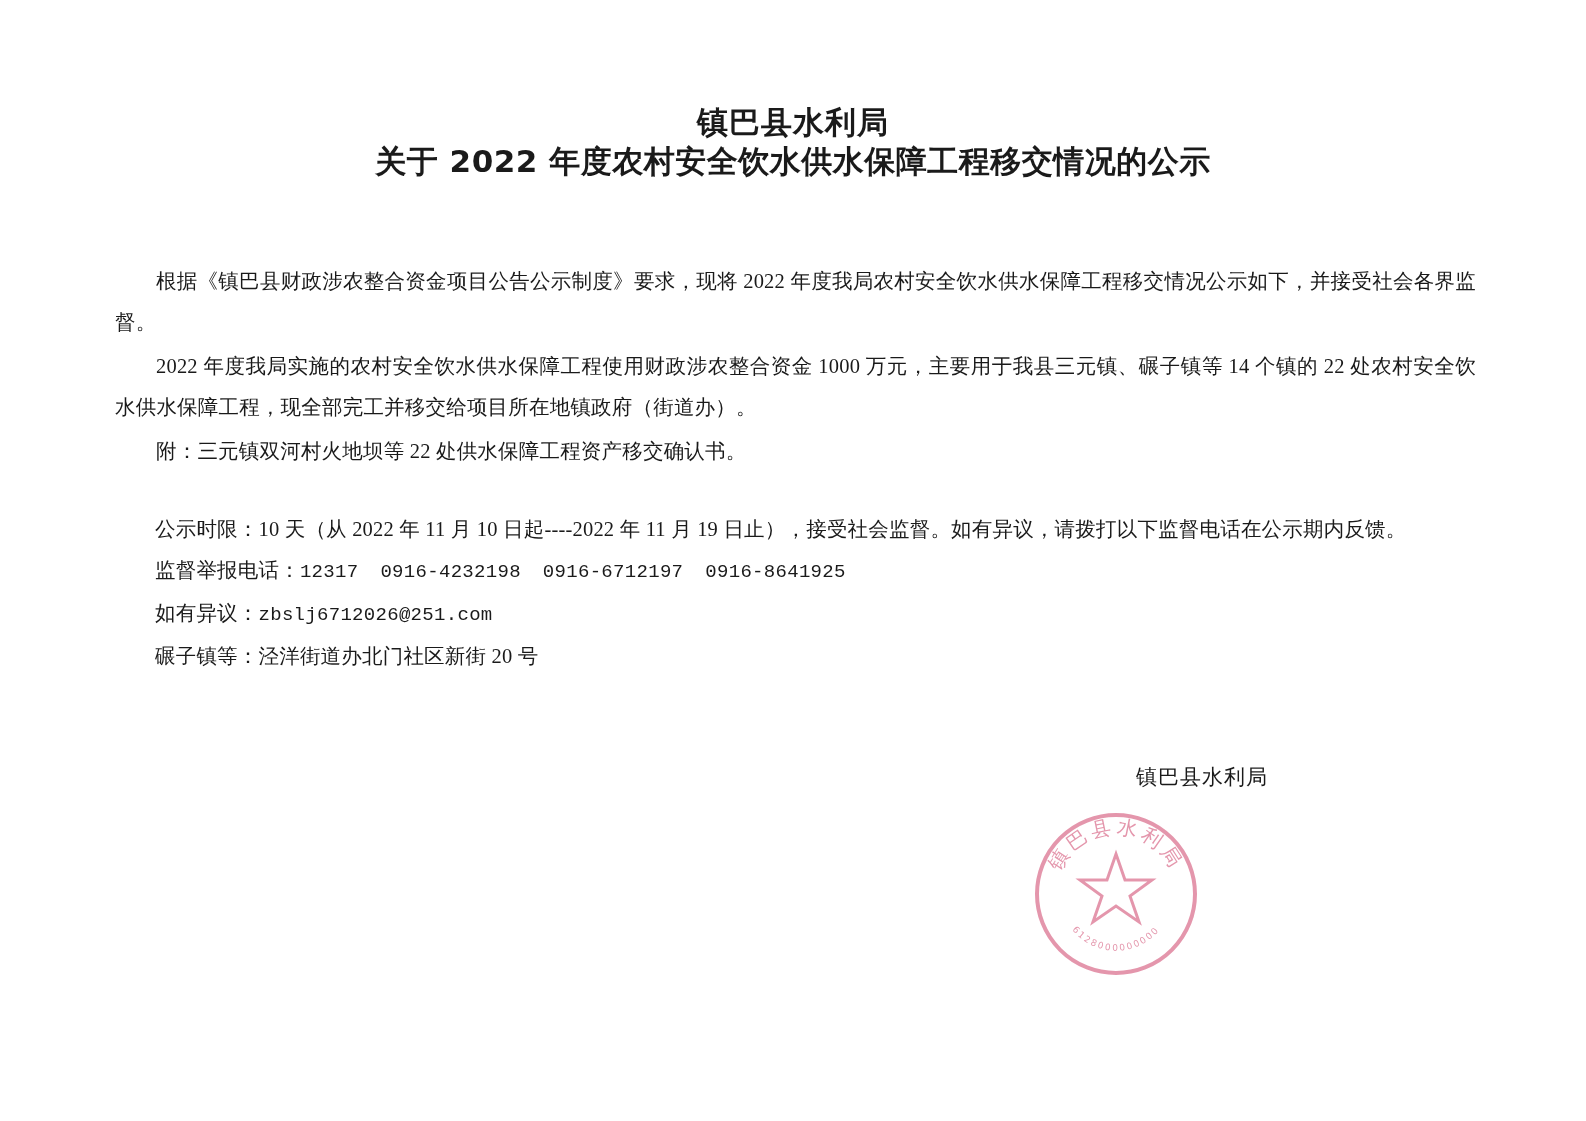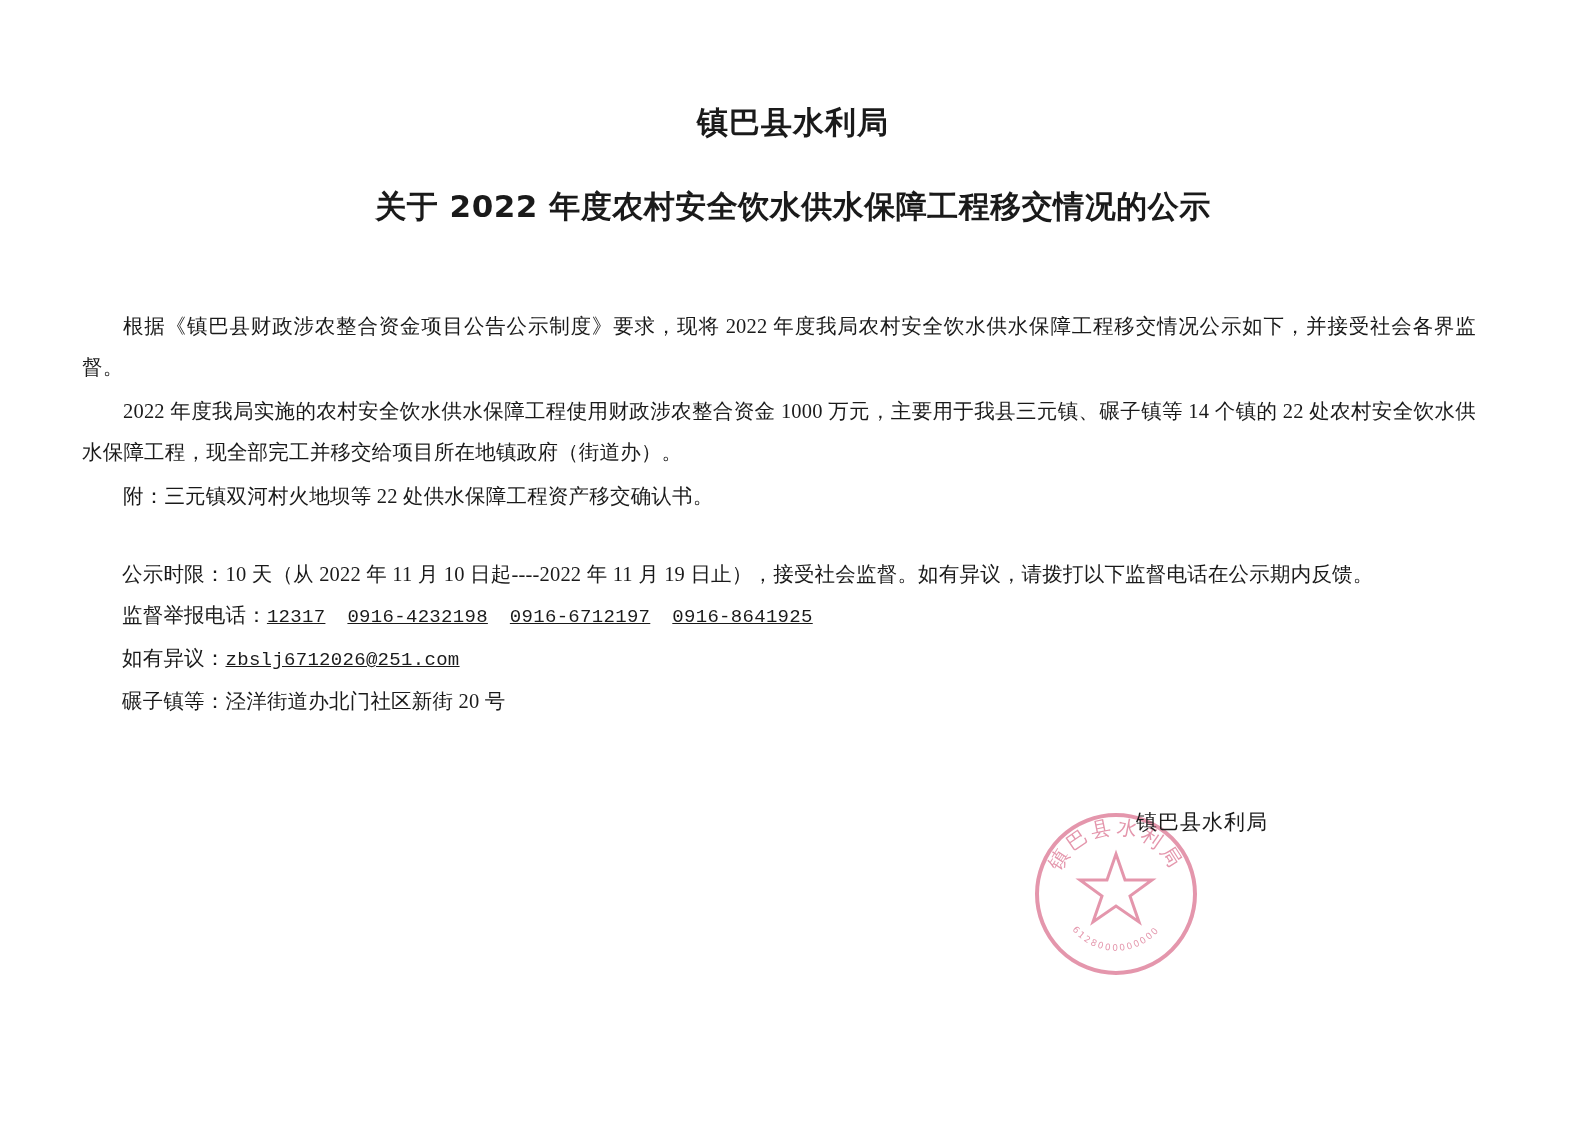--- a/index.html
+++ b/index.html
@@ -29,27 +29,26 @@
     letter-spacing: 1px;
     margin-top: 104px;
     line-height: 1.2;
     font-family: "DejaVu Sans", "Liberation Sans", sans-serif;
   }
   .doc-title-2 {
     text-align: center;
     font-size: 31px;
     font-weight: bold;
     letter-spacing: 0.5px;
-    margin-top: 45px;
     line-height: 1.3;
     font-family: "DejaVu Sans", "Liberation Sans", sans-serif;
   }
   .body-block {
     margin-top: 80px;
-    padding-left: 82px;
+    padding-left: 115px;
     padding-right: 110px;
   }
   .para {
     font-size: 20.5px;
     line-height: 41px;
     text-align: justify;
     text-justify: inter-ideograph;
     text-indent: 2em;
     margin: 0 0 3px 0;
     letter-spacing: 0.2px;
@@ -61,21 +60,20 @@
     font-size: 20.5px;
     line-height: 41px;
     margin: 0;
     padding-left: 40px;
     letter-spacing: 0.2px;
   }
   .mono {
     font-family: "Liberation Mono", "DejaVu Sans Mono", monospace;
     font-size: 19px;
     letter-spacing: 0.3px;
-    text-decoration: underline;
   }
   .phone-gap {
     display: inline-block;
     width: 22px;
   }
   .signature {
     margin-top: 74px;
     padding-right: 318px;
     text-align: right;
     position: relative;

